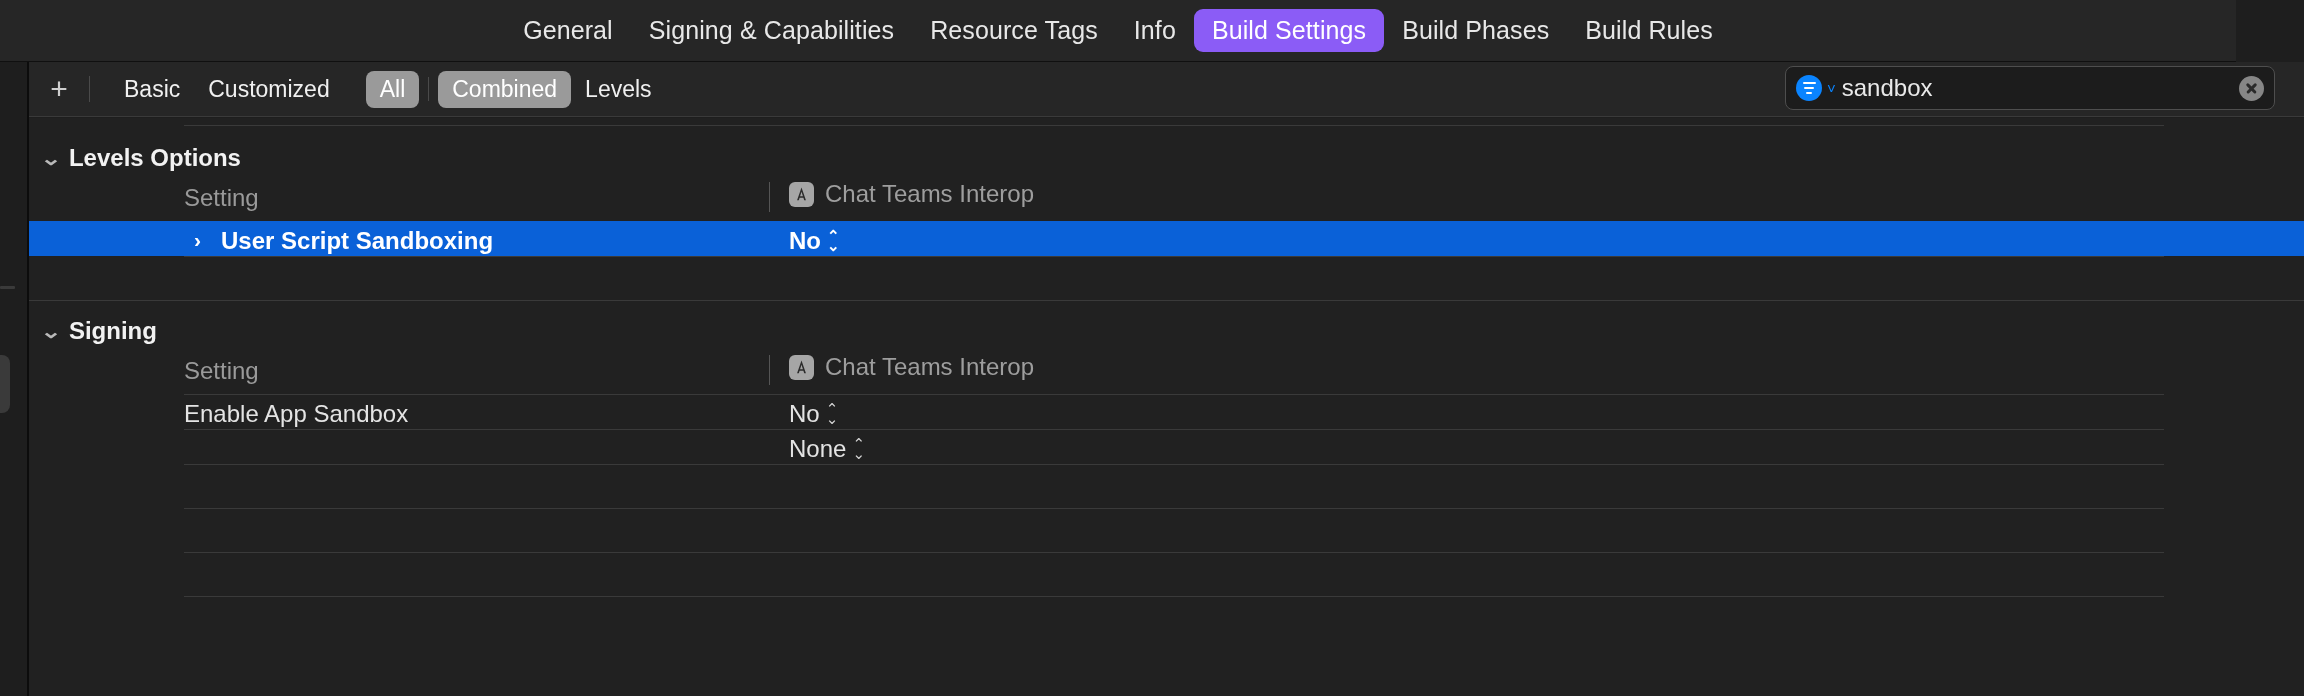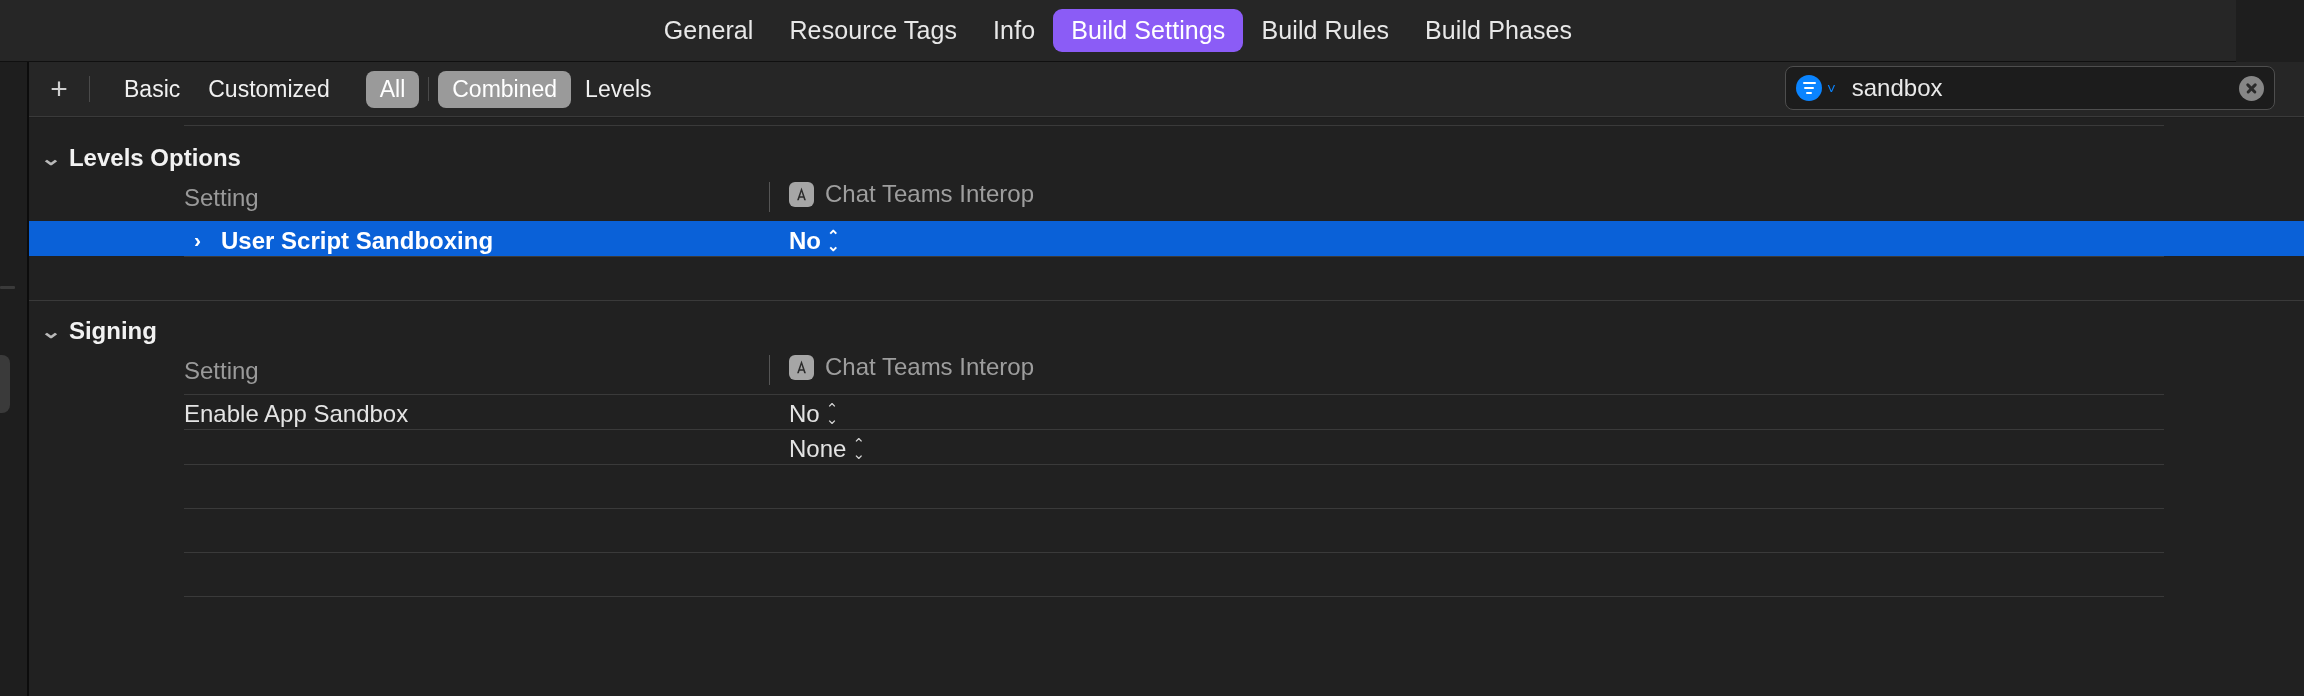--- a/index.html
+++ b/index.html
@@ -82,21 +82,21 @@
     display:flex; flex-direction:column; align-items:center; justify-content:center; gap:2.5px;
   }
   .filter-icon i{ display:block; background:#ffffff; height:2.5px; border-radius:2px; }
   .filter-icon i:nth-child(1){ width:13px; }
   .filter-icon i:nth-child(2){ width:10px; }
   .filter-icon i:nth-child(3){ width:6px; }
   .search-chev{
     color:#0a84ff; font-size:15px; margin-left:5px; flex:none; line-height:1;
   }
   .search-val{
-    color:#e9e9e9; font-size:24px; margin-left:16px; flex:1;
+    color:#e9e9e9; font-size:24px; margin-left:6px; flex:1;
     white-space:nowrap; overflow:hidden;
   }
   .clear-btn{
     width:25px; height:25px; border-radius:50%;
     background:#868686; flex:none; position:relative;
   }
   .clear-btn:before,.clear-btn:after{
     content:""; position:absolute; left:6px; top:11.5px;
     width:13px; height:2.5px; background:#2a2a2a; border-radius:2px;
   }
@@ -188,25 +188,26 @@
   .sec-rule{
     position:absolute; left:0; width:2275px; height:1px; background:#3a3a3a;
   }
 </style>
 </head>
 <body>
 
 <div class="tabbar">
   <div class="tabbar-inner" id="tabs-host">
       <div class="tab">General</div>
+      <div class="tab">Signing &amp; Capabilities</div>
       <div class="tab">Resource Tags</div>
       <div class="tab">Info</div>
       <div class="tab active">Build Settings</div>
+      <div class="tab">Build Phases</div>
       <div class="tab">Build Rules</div>
-      <div class="tab">Build Phases</div>
     </div>
 </div>
 
 <div class="left-rail">
   <div class="rail-dash"></div>
   <div class="rail-chip"></div>
 </div>
 <div class="rail-divider"></div>
 
 <div class="toolbar">

